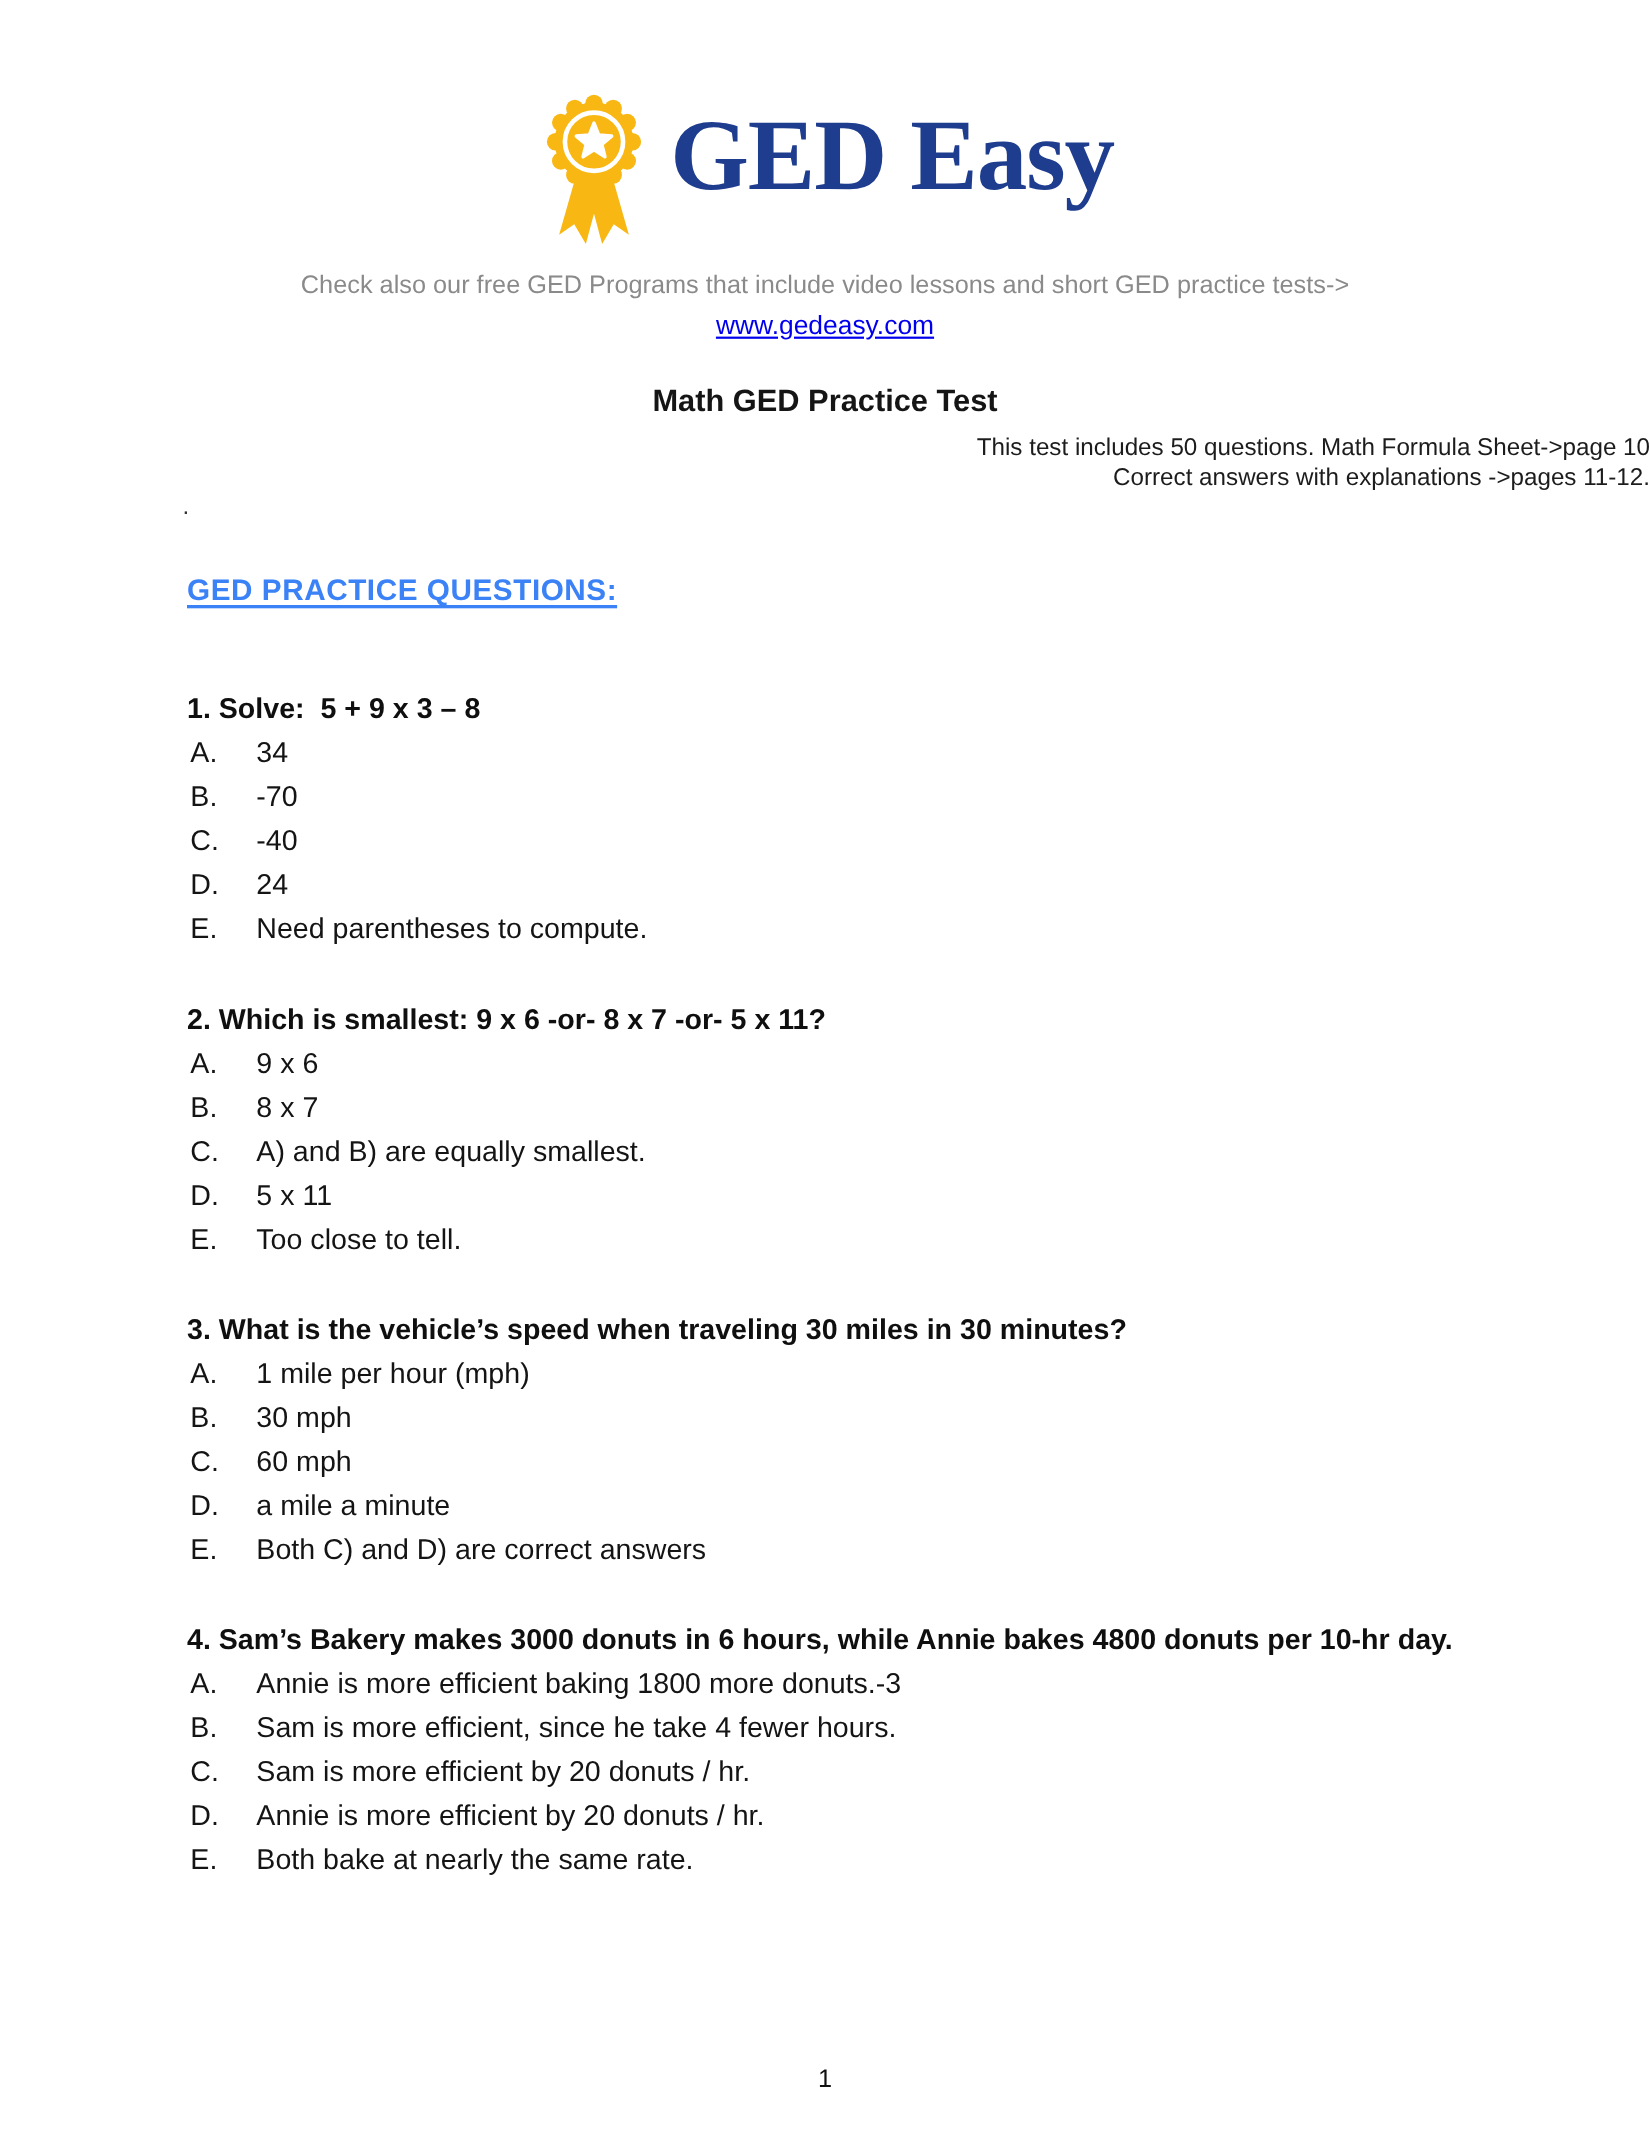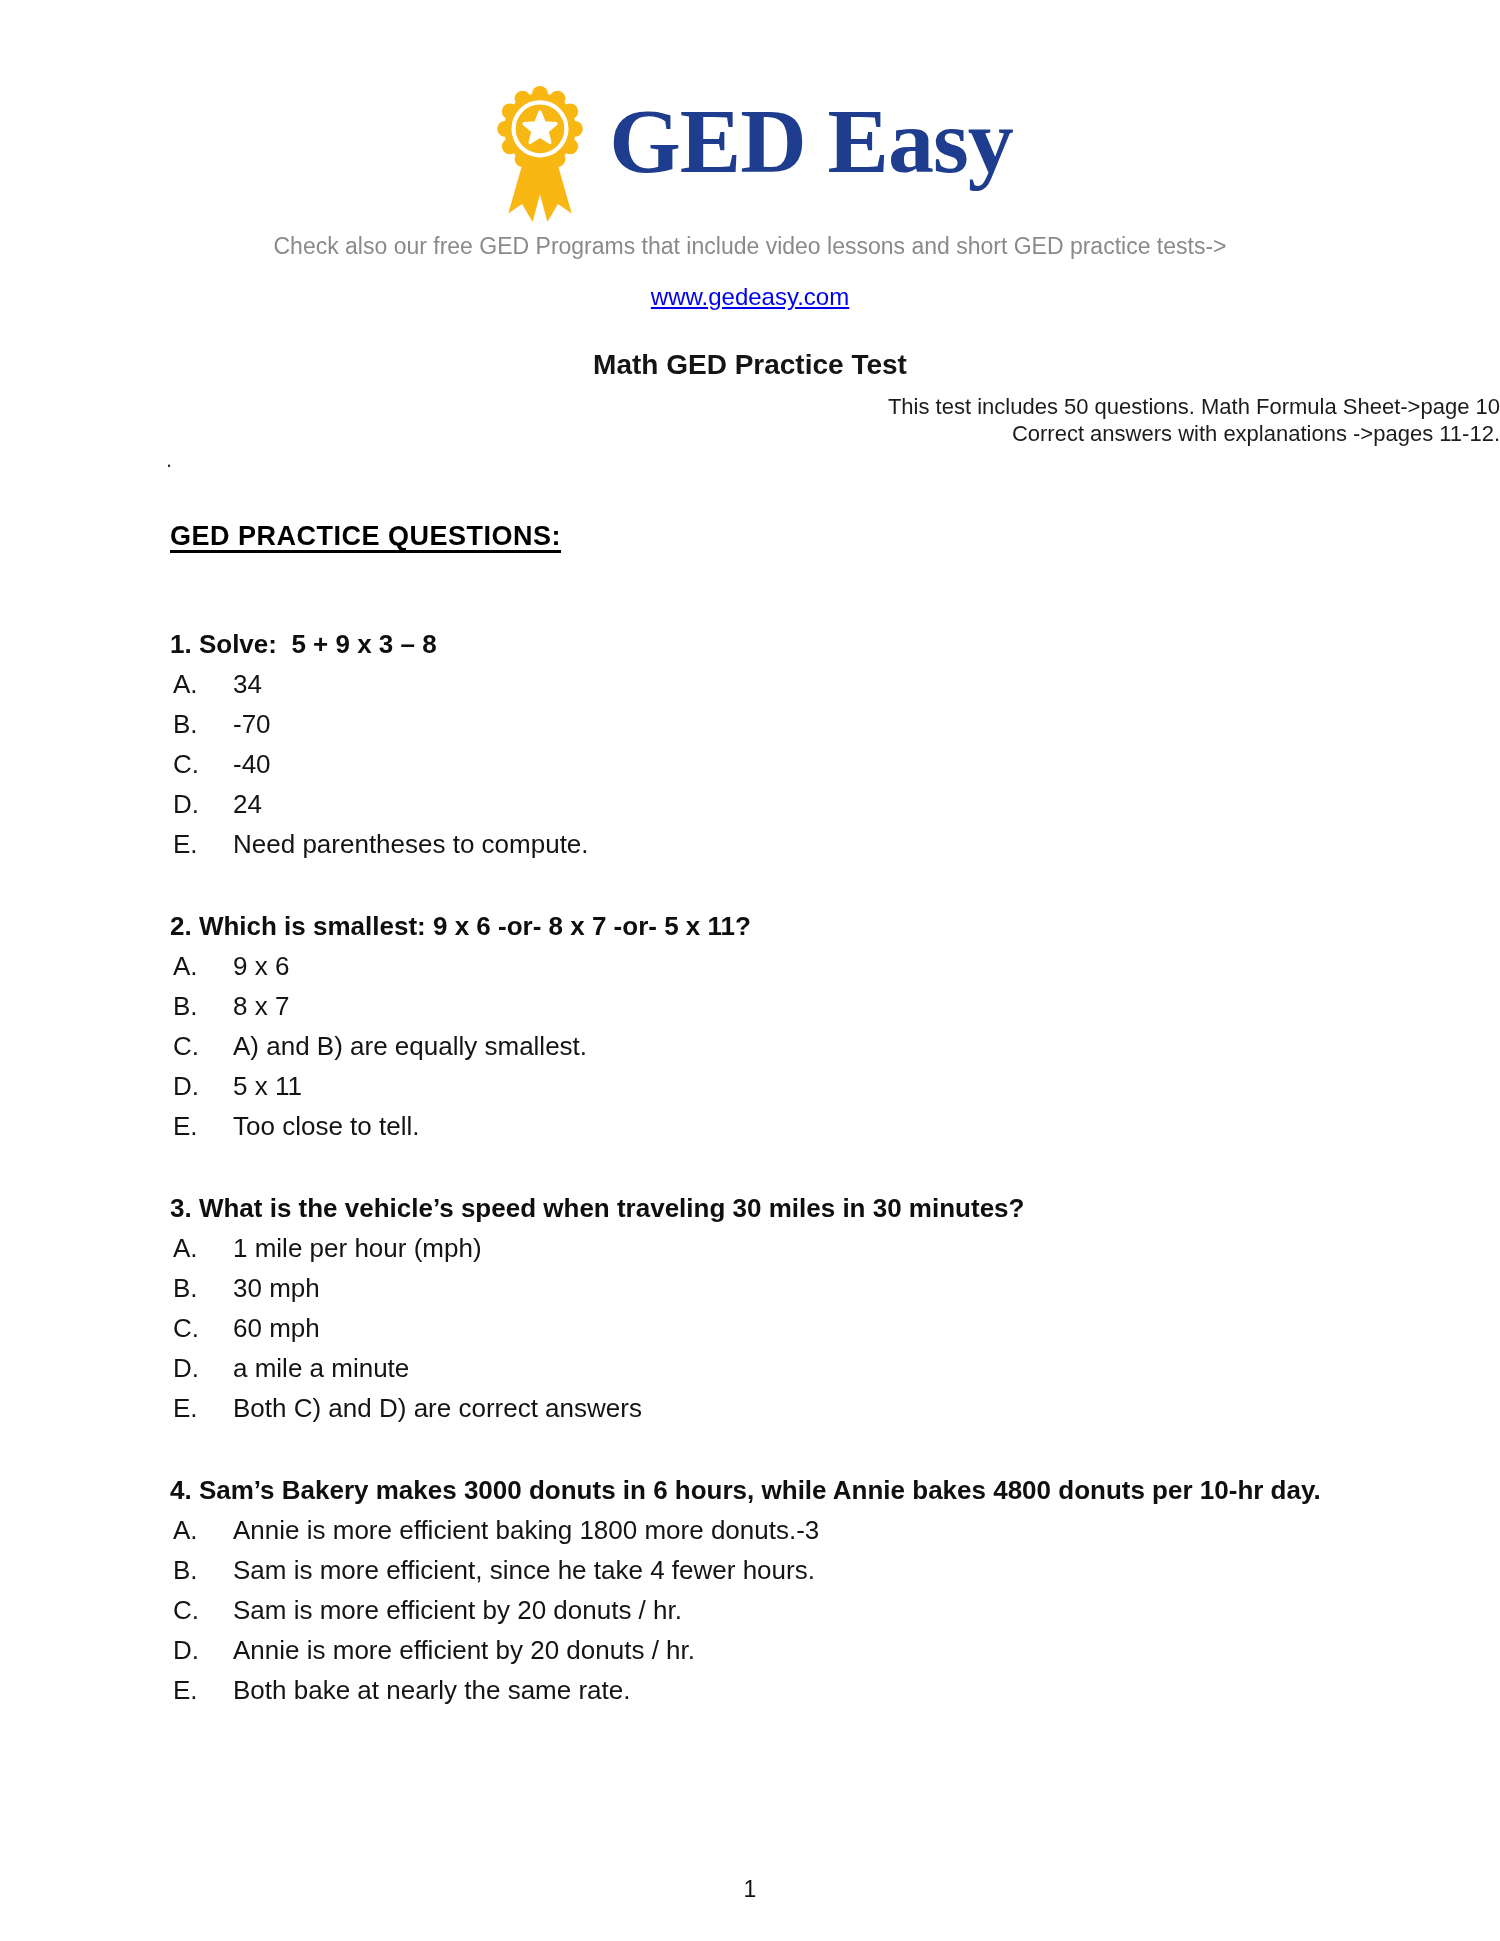--- a/index.html
+++ b/index.html
@@ -22,21 +22,21 @@
     font-family:"Liberation Serif","DejaVu Serif",serif;
     font-weight:bold;
     font-size:92px;
     letter-spacing:-1px;
     color:#1e3d8f;
     line-height:1;
     padding-bottom:18px;
   }
   
   .tagline{
-    position:absolute;top:233px;left:0;right:0;margin:0;
+    position:absolute;top:233px;left:0;right:0;margin:12px;
     text-align:center;
     font-size:23px;color:#8a8a8a;
   }
   .linkwrap{
     position:absolute;top:283px;left:0;right:0;
     text-align:center;
   }
   .site-link{
     font-size:24px;color:#0000ee;text-decoration:underline;cursor:pointer;
   }
@@ -52,21 +52,21 @@
   }
   .sub1{top:394px;}
   .sub2{top:421px;margin-left:24px;}
   .stray-dot{
     position:absolute;top:447px;left:166px;
     font-size:22px;color:#333;
   }
   
   .section-heading{
     position:absolute;top:521px;left:170px;margin:0;
-    font-size:27px;font-weight:bold;color:#000000;
+    font-size:27px;font-weight:bold;color:#3b82f6;
     letter-spacing:0.5px;
     text-decoration:underline;
     text-decoration-thickness:3px;
     text-underline-offset:5px;
   }
   
   .questions{
     position:absolute;top:612px;left:170px;width:1270px;
   }
   .question{margin:12px 0 42px 0;}

